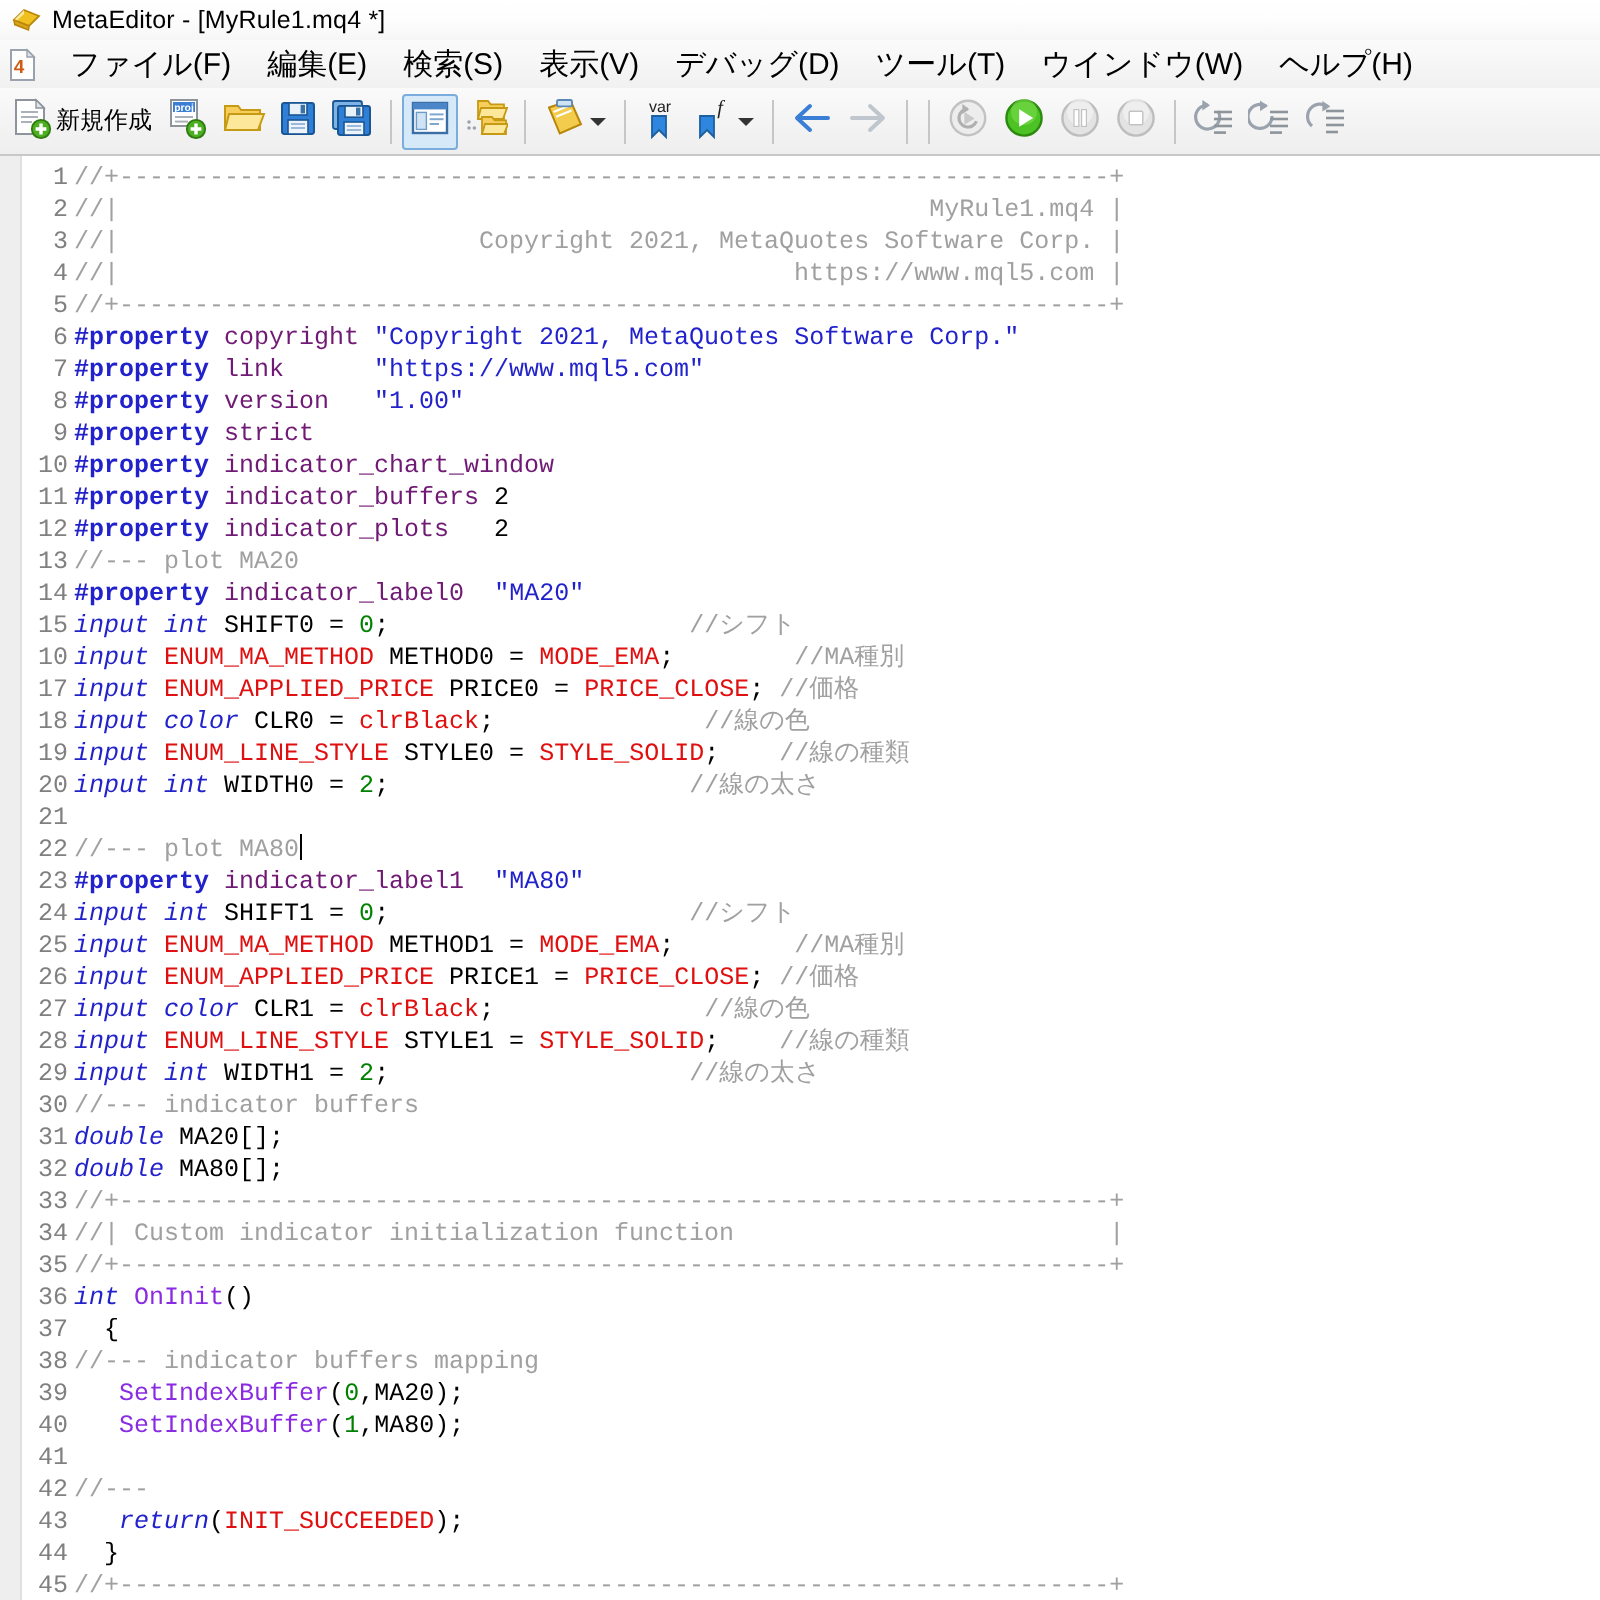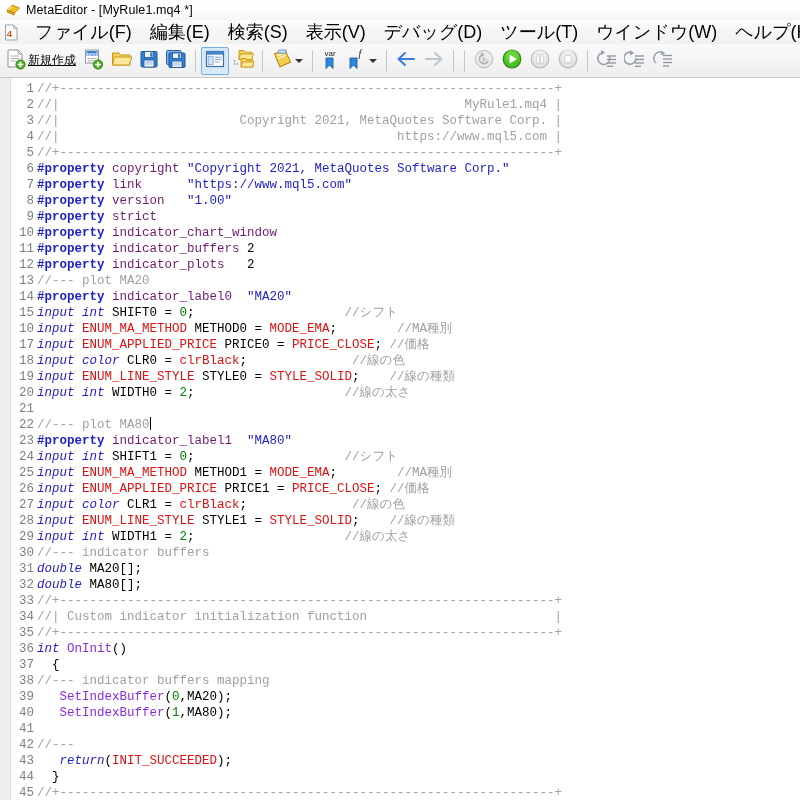--- a/index.html
+++ b/index.html
@@ -23,35 +23,35 @@
   .app-diamond{width:16px;height:14px;position:relative;flex:0 0 16px;}
 
   
   .menubar{
     height:24px;flex:0 0 24px;display:flex;align-items:center;
     background:linear-gradient(#fbfbfb,#f1f1f1);
     padding-left:4px;box-sizing:border-box;
   }
   .menu-doc-icon{width:15px;height:17px;position:relative;margin-right:7px;flex:0 0 15px;}
   .menu-item{
-    font-size:18px;color:#000;padding:2px 9px;white-space:nowrap;cursor:default;
+    font-size:15px;color:#000;padding:2px 9px;white-space:nowrap;cursor:default;
   }
 
   
   .toolbar{
     height:34px;flex:0 0 34px;display:flex;align-items:center;
     background:linear-gradient(#fafafa,#eeeeee);
     border-bottom:1px solid #c8c8c8;
     padding:0 2px;box-sizing:border-box;
   }
   .tb-btn{height:30px;display:flex;align-items:center;justify-content:center;
           padding:0 3px;position:relative;cursor:default;}
   .tb-btn.labeled{padding:0 4px;}
   .tb-sep{width:1px;height:22px;background:#c6c6c6;margin:0 5px;flex:0 0 1px;}
-  .tb-label{font-size:12px;color:#000;margin-left:2px;white-space:nowrap;text-decoration:underline;}
+  .tb-label{font-size:12px;color:#000;margin-left:2px;white-space:nowrap;}
   .tb-btn.pressed{background:#d6e9f8;border:1px solid #7aaddd;border-radius:2px;box-sizing:border-box;height:28px;}
   .caret{width:0;height:0;border-left:4px solid transparent;border-right:4px solid transparent;
          border-top:4px solid #333;margin-left:2px;margin-right:1px;}
 
   .ico{position:relative;display:block;}
 
   
   .editor{flex:1 1 auto;display:flex;background:#ffffff;overflow:hidden;position:relative;}
   .marker-strip{width:10px;flex:0 0 10px;background:#eeeeee;border-right:1px solid #e0e0e0;}
   .gutter{

